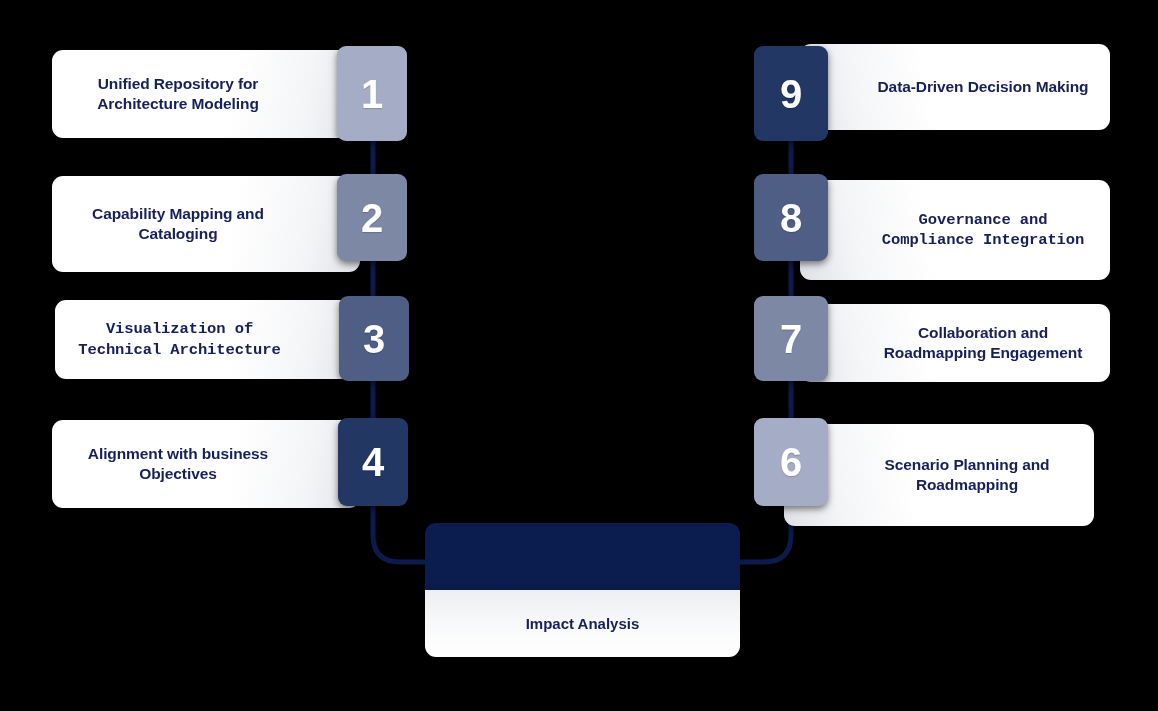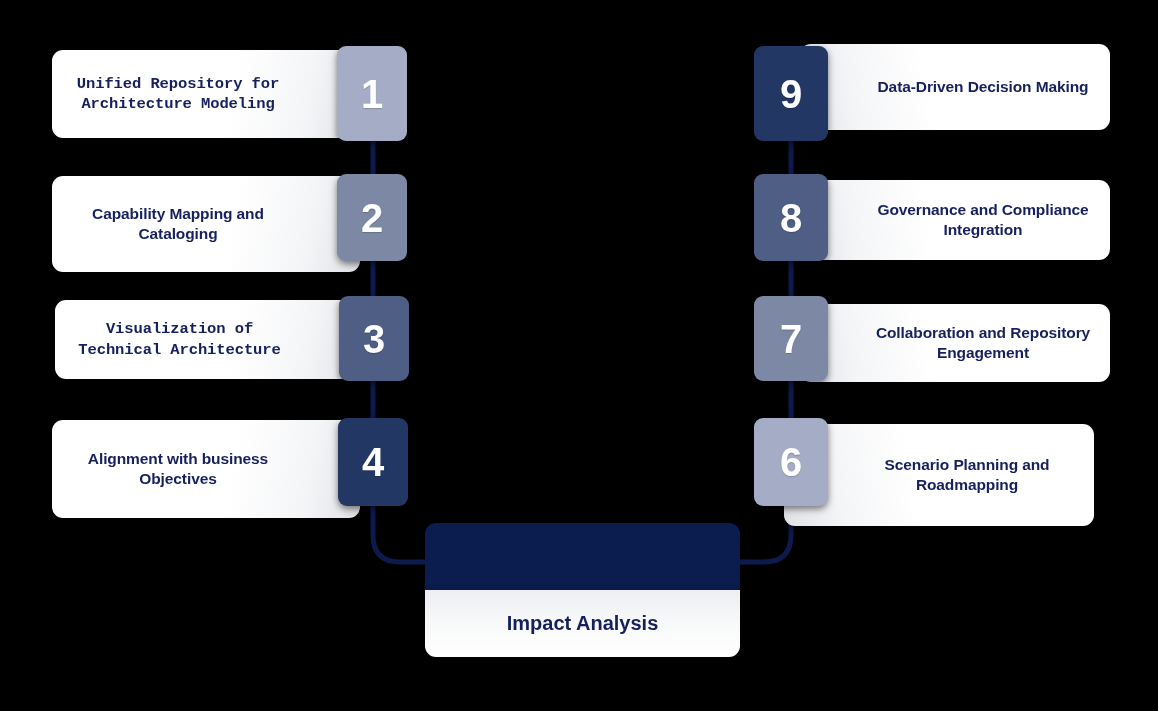--- a/index.html
+++ b/index.html
@@ -48,21 +48,21 @@
     background:#0b1c4e;border-radius:11px 11px 0 0;
   }
   .center-body{
     position:absolute;left:0;top:67px;width:100%;height:67px;
     background:linear-gradient(180deg,#eceef1 0%,#f7f8f9 45%,#ffffff 100%);
     border-radius:0 0 11px 11px;
     display:flex;align-items:center;justify-content:center;
     box-shadow:0 4px 9px rgba(0,0,0,0.45);
   }
   .center-label{
-    color:#16205c;font-weight:bold;font-size:20px;text-align:center;
+    color:#16205c;font-weight:bold;font-size:15px;text-align:center;
   }
 </style>
 </head>
 <body>
 
 <div id="stage">
 
   <svg class="connector-layer" width="1158" height="711" viewBox="0 0 1158 711">
     <g fill="none" stroke="#0d1b4c" stroke-width="5">
 
@@ -73,64 +73,64 @@
       <path d="M373 505 L373 535 Q373 562 400 562 L425 562"></path>
 
       <line x1="791" y1="136" x2="791" y2="176"></line>
       <line x1="791" y1="260" x2="791" y2="298"></line>
       <line x1="791" y1="380" x2="791" y2="420"></line>
 
       <path d="M791 505 L791 535 Q791 562 764 562 L740 562"></path>
     </g>
   </svg>
 
-  <div class="card card-left" style="left:52px;top:50px;width:308px;height:88px;font-family:Liberation Mono, monospace;">
+  <div class="card card-left" style="left:52px;top:50px;width:308px;height:88px;">
     <div class="card-text">Unified Repository for Architecture Modeling</div>
   </div>
   <div class="badge" style="left:337px;top:46px;width:70px;height:95px;background:#a4adc5;">
     <span>1</span>
   </div>
 
   <div class="card card-left" style="left:52px;top:176px;width:308px;height:96px;">
     <div class="card-text">Capability Mapping and Cataloging</div>
   </div>
   <div class="badge" style="left:337px;top:174px;width:70px;height:87px;background:#7d88a5;">
     <span>2</span>
   </div>
 
   <div class="card card-left" style="left:55px;top:300px;width:305px;height:79px;font-family:Liberation Mono, monospace;">
     <div class="card-text">Visualization of Technical Architecture</div>
   </div>
   <div class="badge" style="left:339px;top:296px;width:70px;height:85px;background:#4f5e85;">
     <span>3</span>
   </div>
 
-  <div class="card card-left" style="left:52px;top:420px;width:308px;height:98px;">
+  <div class="card card-left" style="left:52px;top:420px;width:308px;height:88px;">
     <div class="card-text">Alignment with business Objectives</div>
   </div>
   <div class="badge" style="left:338px;top:418px;width:70px;height:88px;background:#233765;">
     <span>4</span>
   </div>
 
   <div class="card card-right" style="left:800px;top:44px;width:310px;height:86px;">
     <div class="card-text">Data-Driven Decision Making</div>
   </div>
   <div class="badge" style="left:754px;top:46px;width:74px;height:95px;background:#233765;">
     <span>9</span>
   </div>
 
-  <div class="card card-right" style="left:800px;top:180px;width:310px;height:80px;">
+  <div class="card card-right" style="left:800px;top:180px;width:310px;height:100px;font-family:Liberation Mono, monospace;">
     <div class="card-text">Governance and Compliance Integration</div>
   </div>
   <div class="badge" style="left:754px;top:174px;width:74px;height:87px;background:#4f5e85;">
     <span>8</span>
   </div>
 
   <div class="card card-right" style="left:800px;top:304px;width:310px;height:78px;">
-    <div class="card-text">Collaboration and Repository Engagement</div>
+    <div class="card-text">Collaboration and Roadmapping Engagement</div>
   </div>
   <div class="badge" style="left:754px;top:296px;width:74px;height:85px;background:#7d88a5;">
     <span>7</span>
   </div>
 
   <div class="card card-right" style="left:784px;top:424px;width:310px;height:102px;">
     <div class="card-text">Scenario Planning and Roadmapping</div>
   </div>
   <div class="badge" style="left:754px;top:418px;width:74px;height:88px;background:#a4adc5;">
     <span>6</span>

